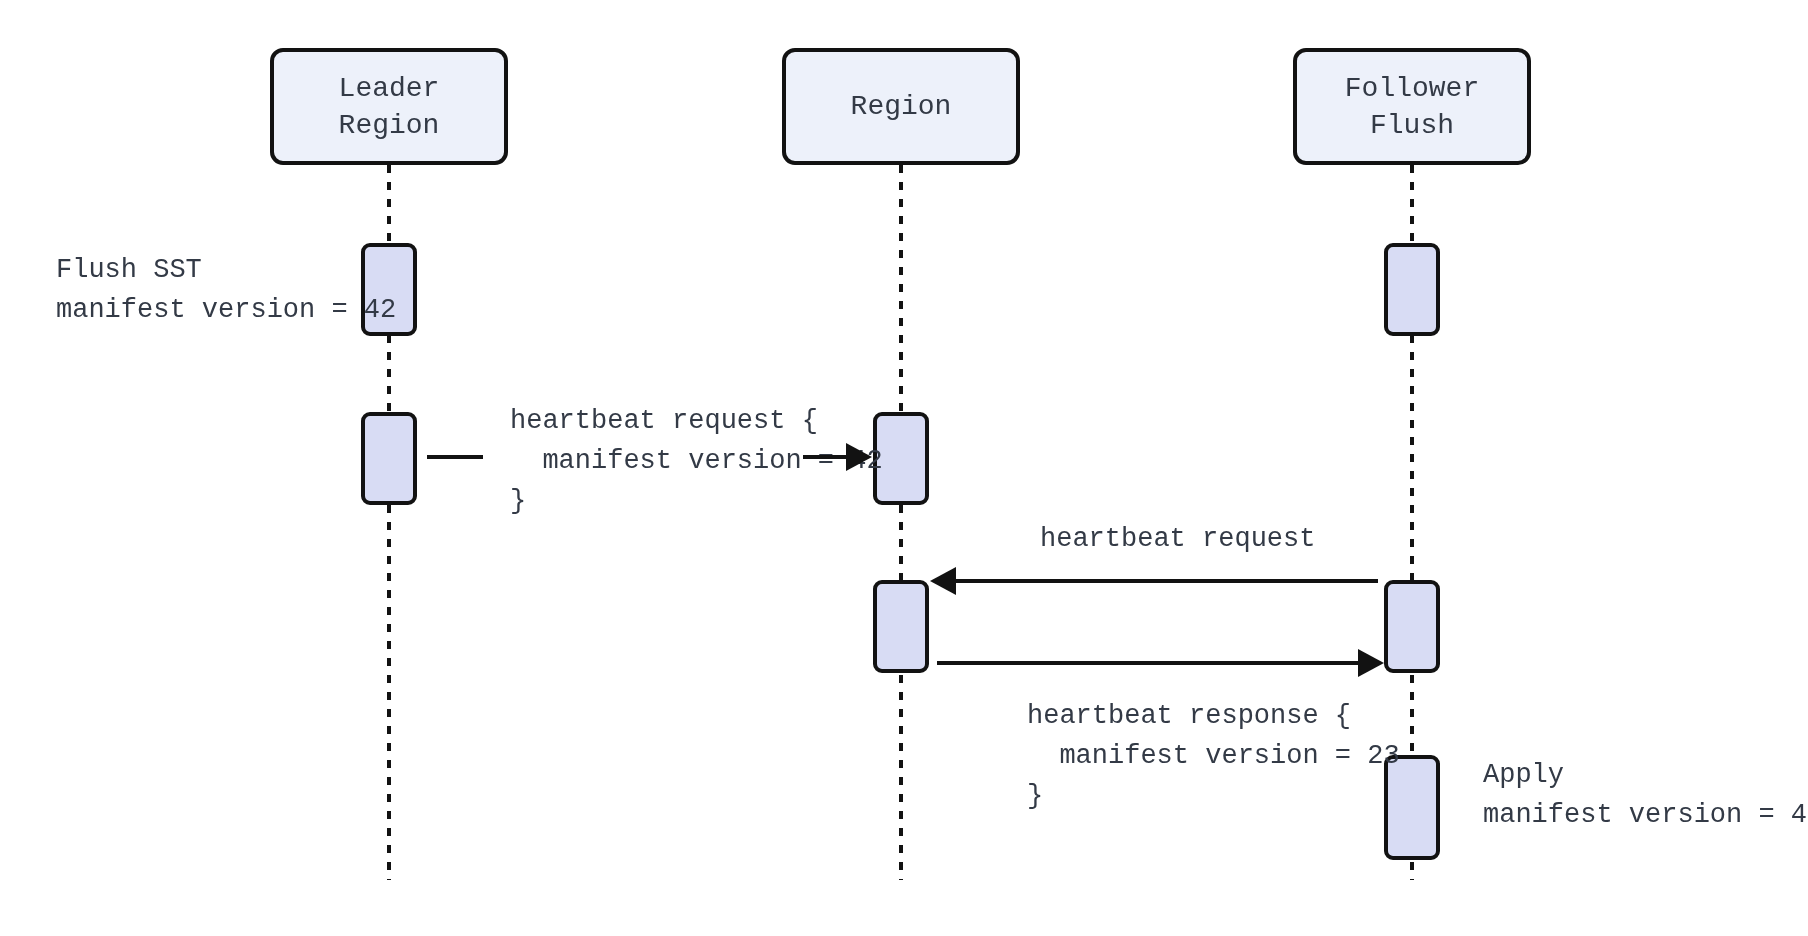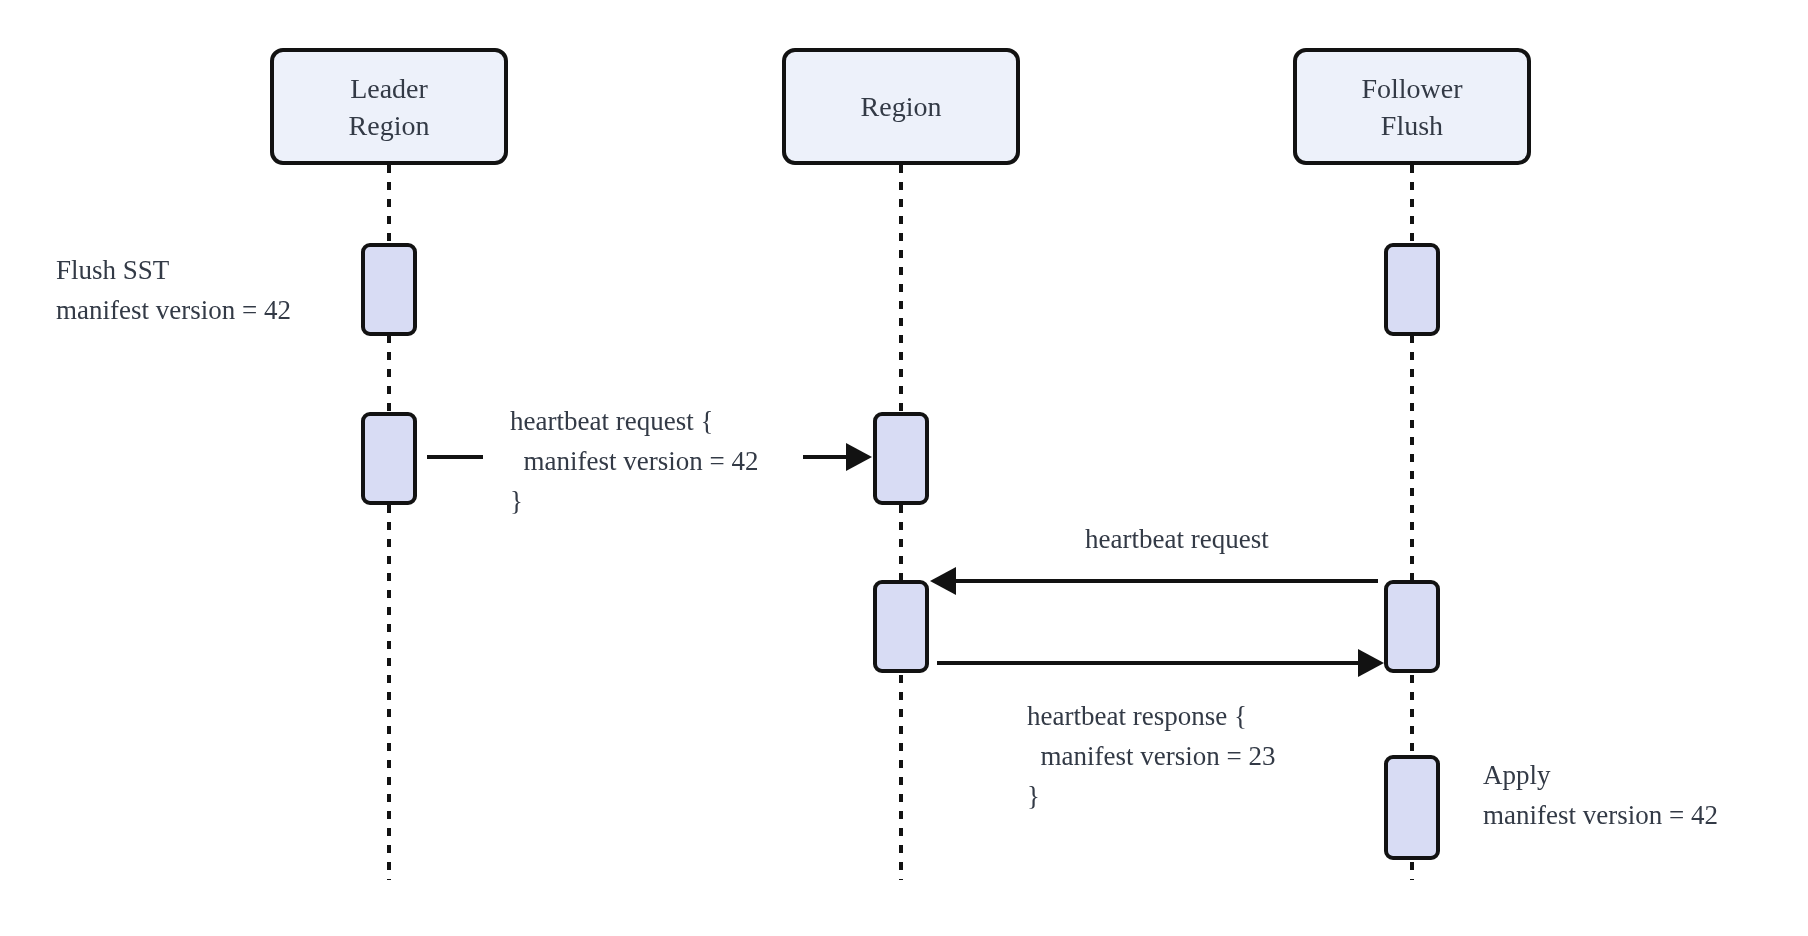--- a/index.html
+++ b/index.html
@@ -8,21 +8,21 @@
     --pfill: #edf1fa;
     --afill: #d8dcf4;
     --bg: #ffffff;
   }
   html, body { margin: 0; padding: 0; background: var(--bg); }
   .canvas {
     position: relative;
     width: 1808px;
     height: 936px;
     background: var(--bg);
-    font-family: Liberation Serif, serif;
+    font-family: Liberation Mono, monospace;
     color: var(--text);
     overflow: hidden;
   }
   .participant {
     position: absolute;
     top: 48px;
     width: 238px;
     height: 117px;
     box-sizing: border-box;
     background: var(--pfill);
@@ -108,21 +108,21 @@
   <div class="label" style="left:1483px; top:755px">Apply
 manifest version = 42</div>
 
   <div class="hline" style="left:427px; top:455px; width:56px"></div>
   <div class="label" style="left:510px; top:401px">heartbeat request {
   manifest version = 42
 }</div>
   <div class="hline" style="left:803px; top:455px; width:47px"></div>
   <div class="arrowhead right" style="left:846px; top:443px"></div>
 
-  <div class="label" style="left:1085px; top:519px">heartbeat request</div>
+  <div class="label" style="left:1040px; top:519px">heartbeat request</div>
   <div class="hline" style="left:952px; top:579px; width:426px"></div>
   <div class="arrowhead left" style="left:930px; top:567px"></div>
 
   <div class="hline" style="left:937px; top:661px; width:423px"></div>
   <div class="arrowhead right" style="left:1358px; top:649px"></div>
   <div class="label" style="left:1027px; top:696px">heartbeat response {
   manifest version = 23
 }</div>
 
 </div>

